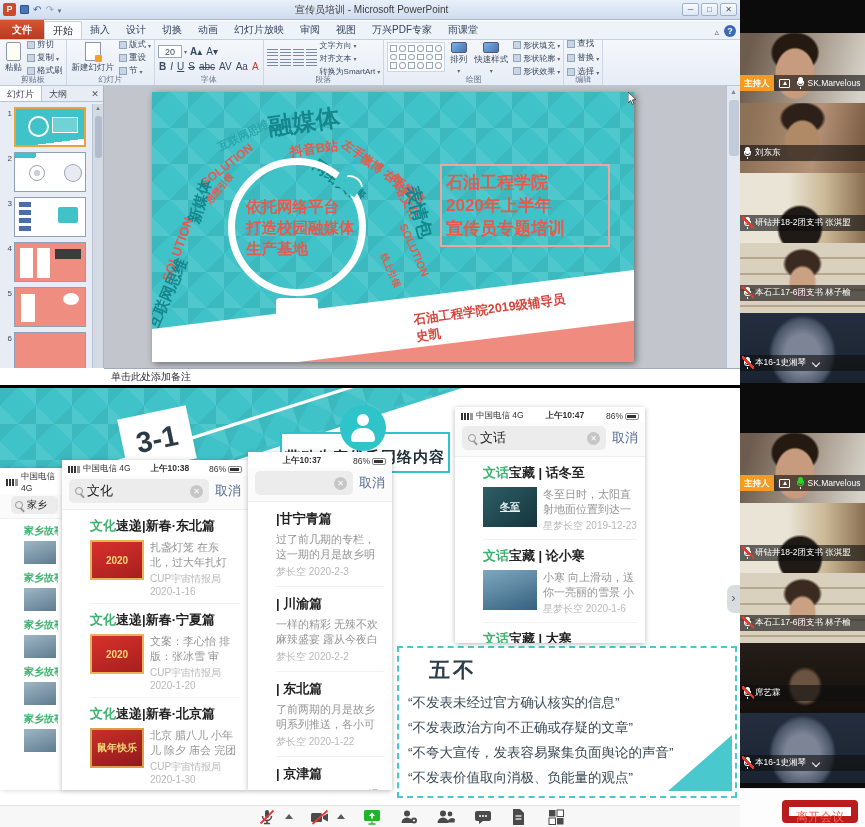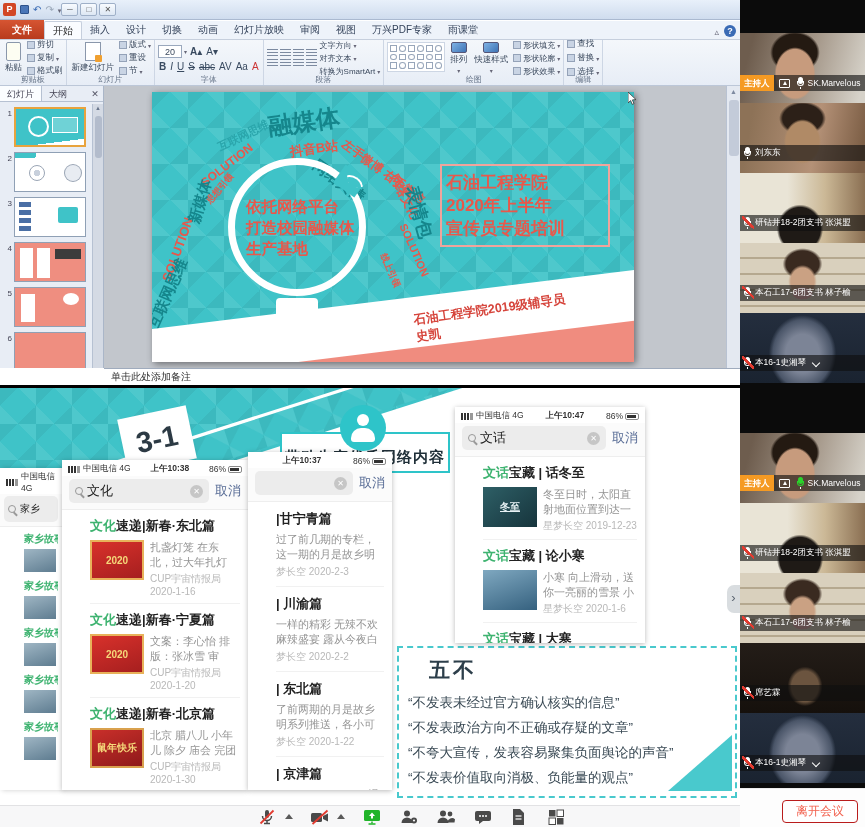--- a/index.html
+++ b/index.html
@@ -163,21 +163,21 @@
   .thumb .tt{color:#f5d87a;font-size:10px;font-weight:bold;}
   .thumb-red{background:linear-gradient(160deg,#d8312b,#a61f1f);border:2px solid #e8b25a;}
   .thumb-red2{background:linear-gradient(160deg,#c92f2a,#8f1a1a);border:2px solid #d9a14e;}
   .thumb-winter{background:linear-gradient(140deg,#2e5f66,#16343c);}
   .thumb-sea{background:linear-gradient(160deg,#7fa8c0,#35617f);}
   .ecol{display:flex;flex-direction:column;min-width:0;}
   .edesc{font-size:11px;color:#949494;line-height:14.5px;max-height:29px;overflow:hidden;}
   .emeta{font-size:10px;color:#b8b8b8;margin-top:3px;}
   .p3 .entry{padding:8px 0 7px 0;}
   .p3 .edesc{margin-top:4px;max-height:30px;}
-  .p1 .pill{height:26px;font-size:10px;padding:0 4px;}
+  .p1 .pill{height:18px;font-size:10px;padding:0 4px;margin-left:7px;}
   .p1 .etitle{font-size:10px;}
   .p1 .thumb{width:32px;height:23px;background:linear-gradient(160deg,#9fb6c4,#5e7c90);}
   .p1 .bars{display:flex;flex-direction:column;gap:3px;flex:1;padding-top:2px;}
   .p1 .bars i{height:3px;background:#d8d8d8;}
   .p1 .entry{border-bottom:none;padding:5px 0 2px 0;}
 
   
   #mtoolbar{position:absolute;left:0;top:805px;width:740px;height:22px;background:#f7f7f8;border-top:1px solid #e2e2e4;display:flex;align-items:center;gap:17px;padding-left:258px;}
   .tbico{position:relative;width:20px;height:18px;flex:none;}
   .tbico svg{display:block;}
@@ -200,36 +200,37 @@
   .shareico{width:11px;height:9px;border:1px solid #fff;border-radius:1px;margin:0 3px 0 2px;position:relative;flex:none;}
   .shareico::after{content:"";position:absolute;left:3px;top:1px;width:0;height:0;border-left:2px solid transparent;border-right:2px solid transparent;border-bottom:4px solid #fff;}
   .mic{width:9px;height:12px;position:relative;margin:0 3px 0 3px;flex:none;}
   .mic::before{content:"";position:absolute;left:2px;top:0;width:5px;height:7px;border-radius:2.5px;background:#fff;}
   .mic i{position:absolute;left:1px;top:4px;width:7px;height:5px;border:1px solid #fff;border-top:none;border-radius:0 0 5px 5px;}
   .mic u{position:absolute;left:4px;bottom:0;width:1px;height:2px;background:#fff;}
   .mic-host::before{background:#2ad52a;} .mic-host i{border-color:#2ad52a;}
   .mic-muted::after{content:"";position:absolute;left:-1px;top:-1px;width:12px;height:13px;background:linear-gradient(45deg,transparent 44%,#e23b30 44% 58%,transparent 58%);}
   .chev{width:6px;height:6px;border-right:1.5px solid #fff;border-bottom:1.5px solid #fff;transform:rotate(45deg);margin-left:7px;flex:none;}
   .sbfooter{position:absolute;left:0;bottom:0;width:125px;height:39px;background:#fdfdfd;border-top:1px solid #ececec;}
-  .leavebtn{position:absolute;right:7px;bottom:4px;width:76px;height:23px;border:1px solid #b91c1c;border-radius:4px;background:#fff;color:#f2614e;font-size:12px;text-align:center;line-height:21px;}
+  .leavebtn{position:absolute;right:7px;bottom:4px;width:76px;height:23px;border:7px solid #b91c1c;border-radius:4px;background:#fff;color:#f2614e;font-size:12px;text-align:center;line-height:21px;}
 </style>
 </head>
 <body>
 
 <div id="screen">
 
   <div id="ppt">
     <div class="titlebar">
       <span class="appicon">P</span>
       <span class="qat">
         <span class="sv"></span>
         <span class="un"></span>
         <span class="re"></span>
         <span class="dd"></span>
       </span>
+      <span class="wtitle">宣传员培训 - Microsoft PowerPoint</span>
       <span class="wbtns">
         <span class="wbtn mn"></span>
         <span class="wbtn mx"></span>
         <span class="wbtn cl"></span>
       </span>
     </div>
 
     <div class="tabrow">
       <span class="ftab">文件</span>
       <span style="display:flex;align-items:flex-end;">

